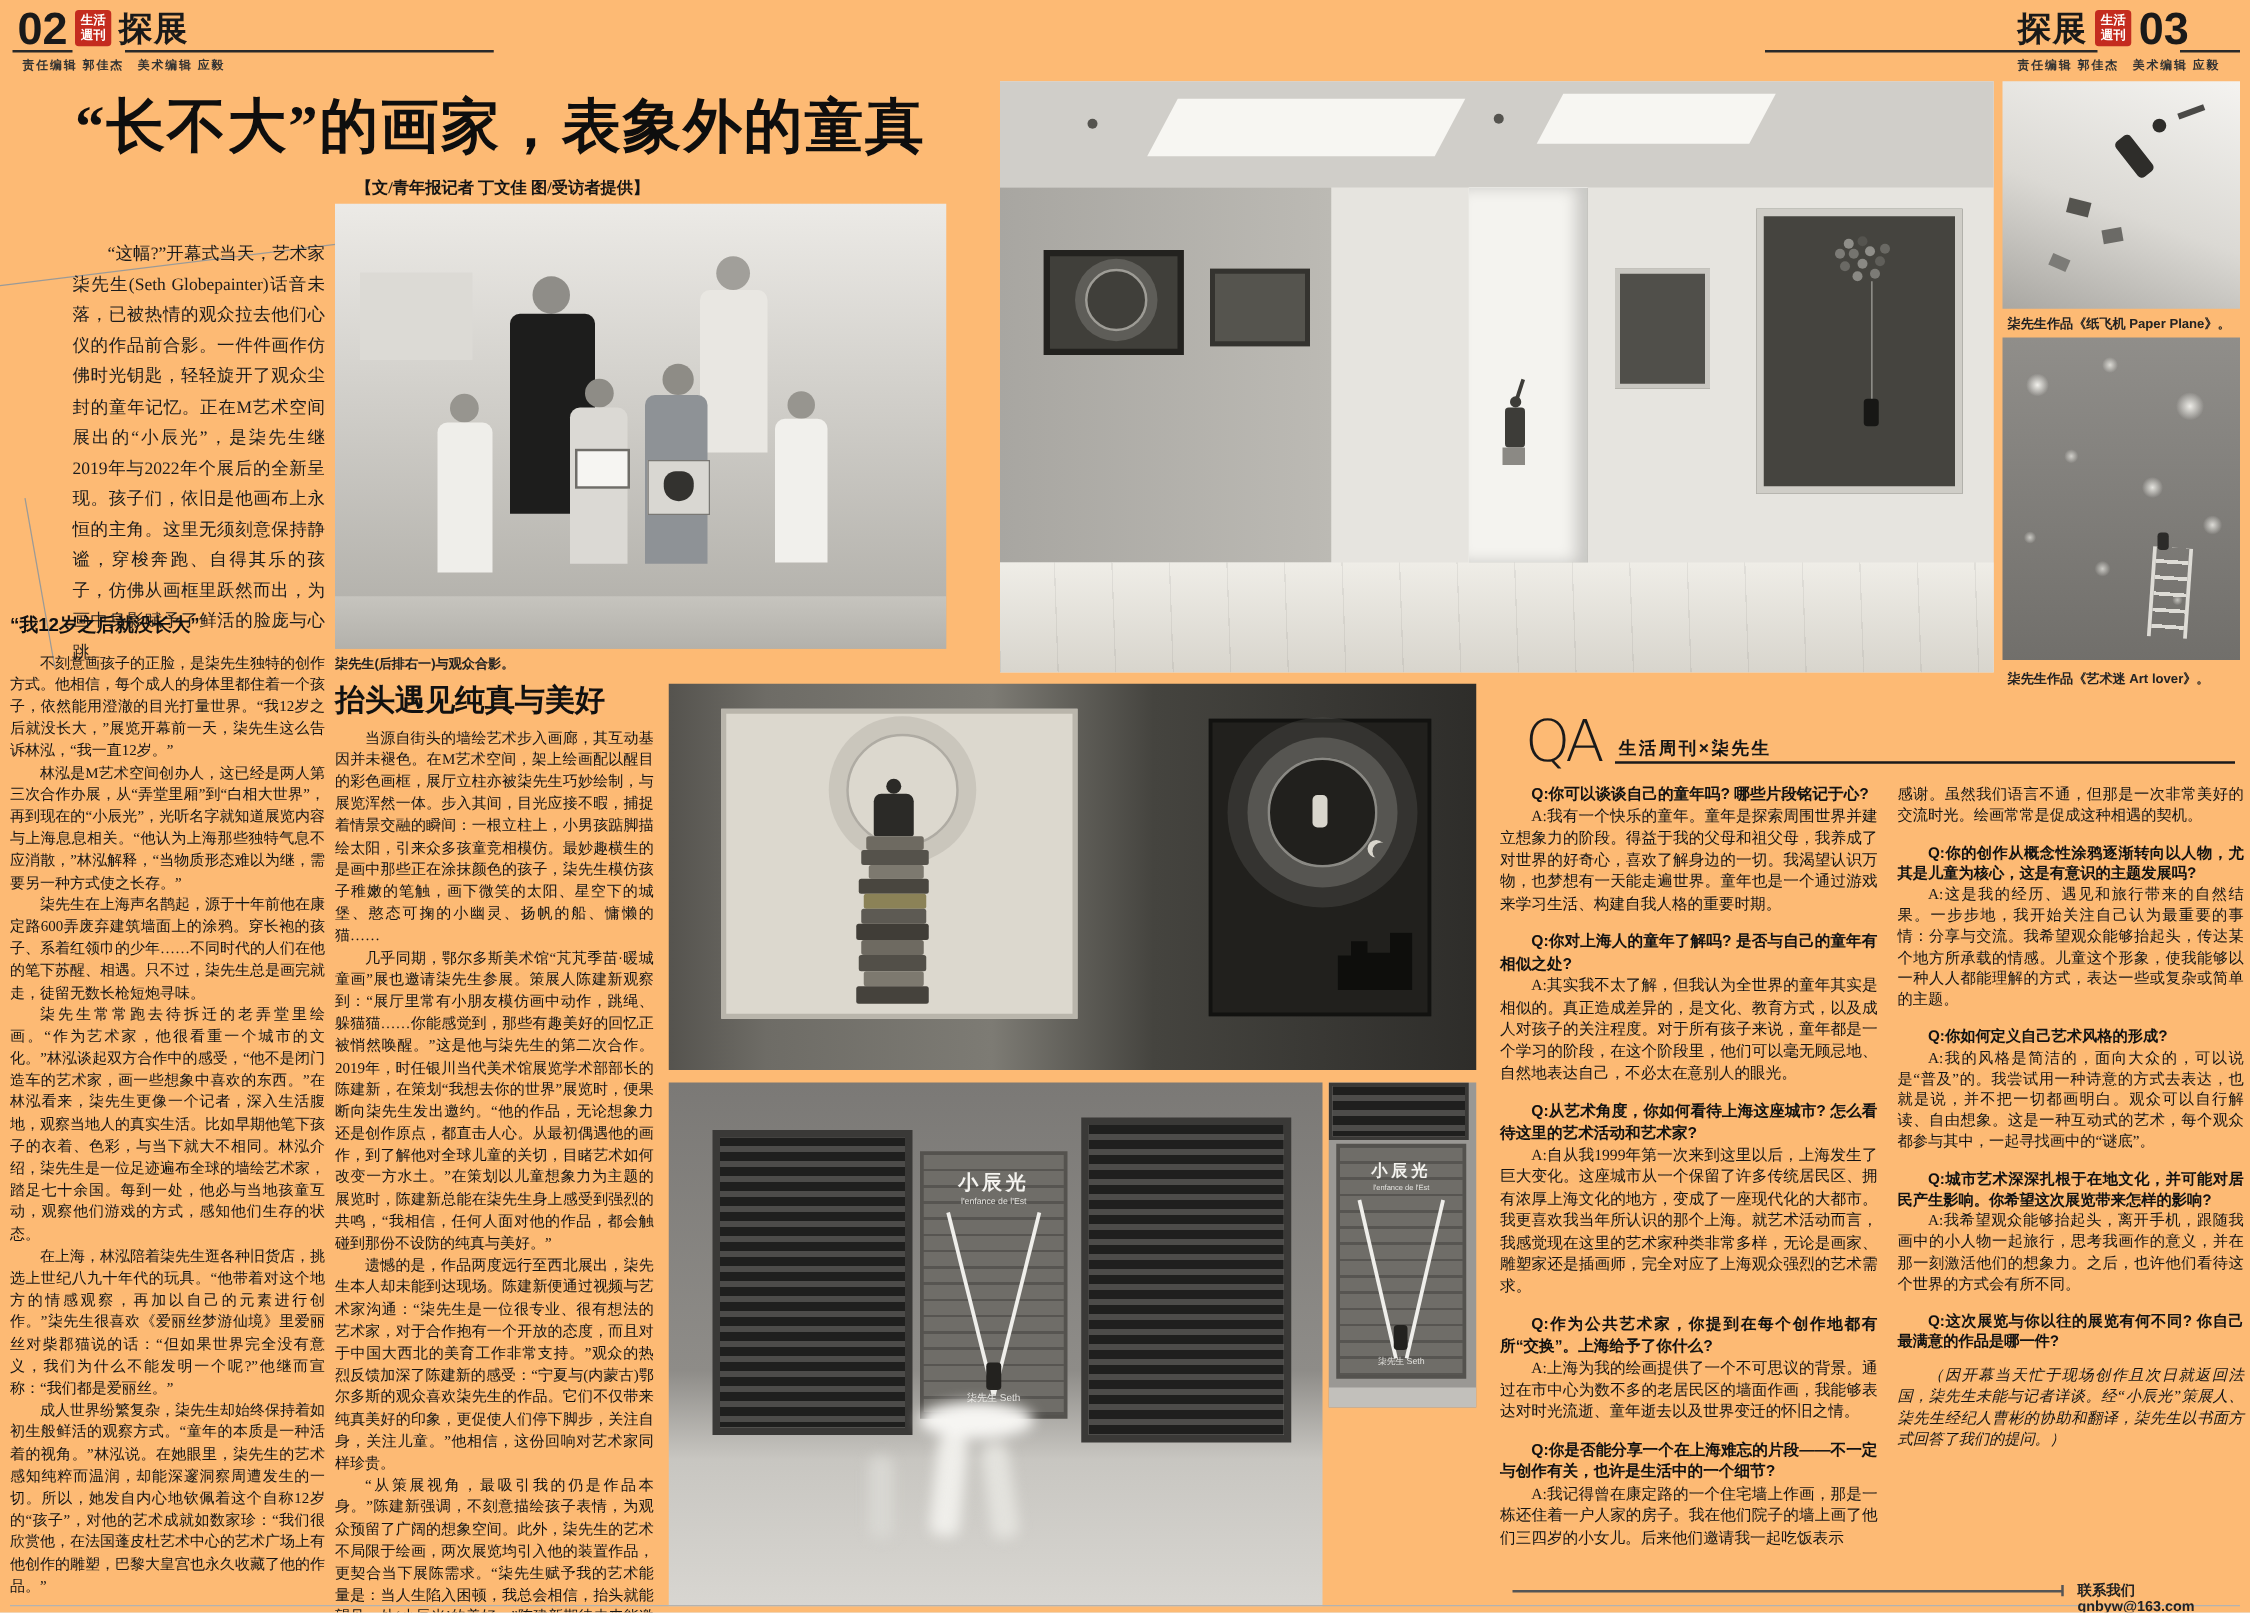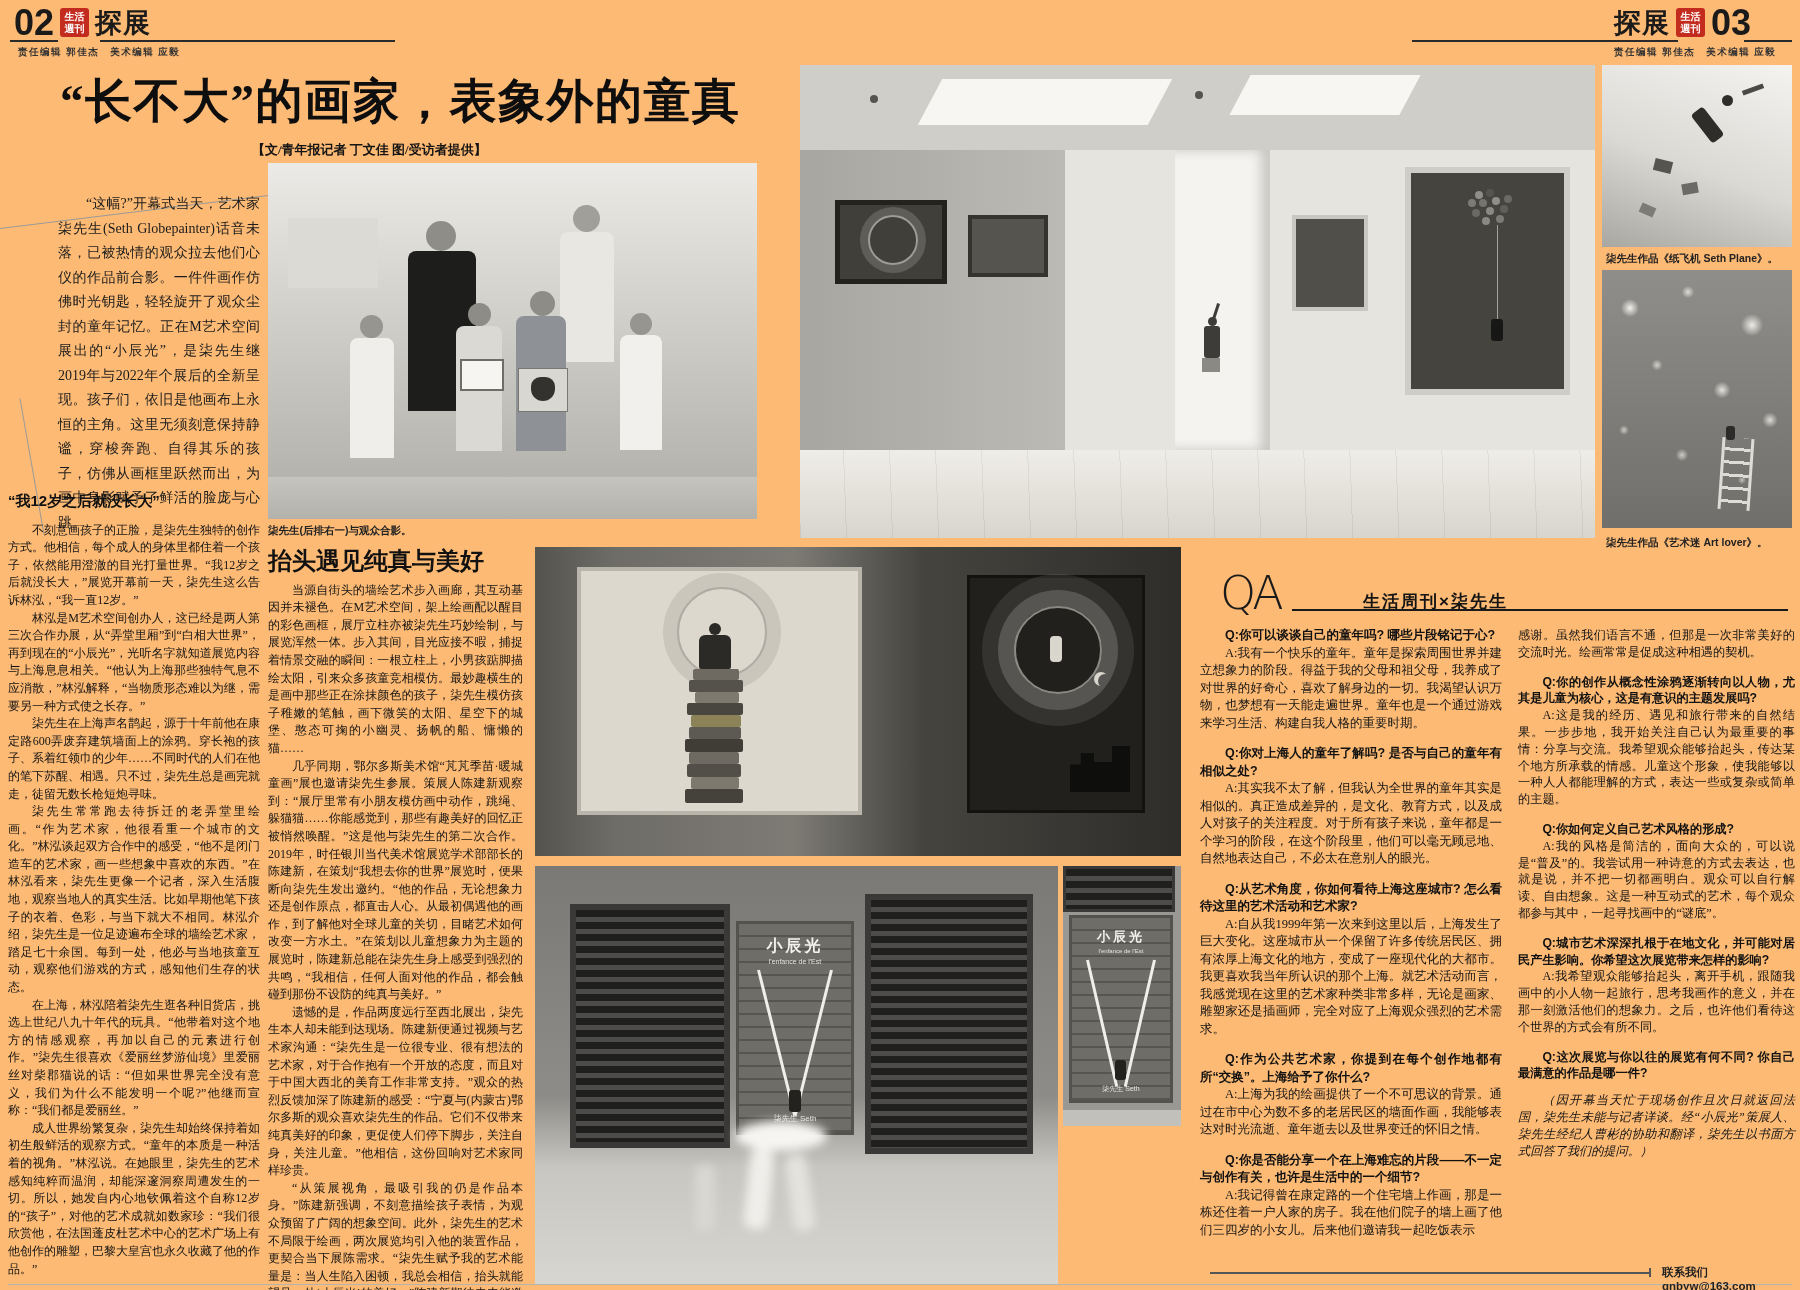--- a/index.html
+++ b/index.html
@@ -12,21 +12,21 @@
   .pagenum{font-family:"Liberation Sans","DejaVu Sans",sans-serif;font-size:36px;font-weight:bold;line-height:30px;color:#1a1a1a;}
   .mast-section{font-family:"Liberation Sans","DejaVu Sans",sans-serif;font-size:27px;font-weight:bold;line-height:30px;color:#1a1a1a;letter-spacing:1px;}
   .logo{width:29px;height:29px;background:#c42b1f;border-radius:3px;color:#fff;
         font-family:"Liberation Sans","DejaVu Sans",sans-serif;font-weight:bold;font-size:10px;line-height:12px;
         display:flex;flex-direction:column;align-items:center;justify-content:center;margin:0 6px;}
   .credits{font-family:"Liberation Sans","DejaVu Sans",sans-serif;font-size:9.5px;font-weight:bold;color:#333;letter-spacing:1.5px;}
   .hrule{position:absolute;height:1.5px;background:#2a2a2a;}
 
   
   #headline{left:60px;top:70px;font-size:47px;font-weight:bold;letter-spacing:1.5px;color:#0e0e0e;white-space:nowrap;}
-  #byline{left:252px;top:141px;width:300px;font-size:13px;font-weight:bold;}
+  #byline{left:252px;top:141px;width:300px;font-size:13px;font-weight:bold;text-align:center;}
   #intro{left:58px;top:192px;width:202px;font-size:14px;line-height:24.5px;text-align:justify;color:#1c1c1c;}
   #intro p{margin:0;text-indent:2em;}
   .deco{position:absolute;height:1px;background:#9a9a98;transform-origin:left center;}
 
   
   .col{position:absolute;text-align:justify;}
   .col h2{font-family:"Liberation Sans","DejaVu Sans",sans-serif;font-weight:bold;color:#111;margin:0 0 12px 0;}
   .col p{margin:0;text-indent:2em;}
   #col-left{left:8px;top:492px;width:252px;font-size:12px;line-height:17.6px;}
   #col-left h2{font-size:15px;}
@@ -90,22 +90,22 @@
   .poster-sub{position:absolute;width:100%;text-align:center;color:#e4e3df;
      font-family:"Liberation Sans","DejaVu Sans",sans-serif;}
   .blurgrp{position:absolute;filter:blur(5px);}
 
   
   #ph-poster{left:1063px;top:866px;width:118px;height:260px;background:#9a9894;}
 
   
   #qa-label{left:1220px;top:566px;font-family:"DejaVu Sans","Liberation Sans",sans-serif;
             font-size:46px;font-weight:200;letter-spacing:-4px;color:#1a1a1a;}
-  #qa-sub{left:1363px;top:590px;font-family:"Liberation Sans","DejaVu Sans",sans-serif;
-          font-size:17px;font-weight:bold;letter-spacing:2px;}
+  #qa-sub{left:1295px;top:590px;font-family:"Liberation Sans","DejaVu Sans",sans-serif;
+          font-size:14px;font-weight:bold;letter-spacing:2px;}
   #qa-line{left:1292px;top:609px;width:496px;height:2px;background:#1a1a1a;}
   .qacol{position:absolute;text-align:justify;}
   .qacol .q{font-family:"Liberation Sans","DejaVu Sans",sans-serif;font-weight:bold;color:#111;
             margin:13px 0 0 0;text-indent:2em;}
   .qacol .a{margin:0;text-indent:2em;}
   .qacol .first{margin-top:0;}
   #qa-col1{left:1200px;top:627px;width:302px;font-size:12.5px;line-height:17.5px;}
   #qa-col2{left:1518px;top:627px;width:277px;font-size:12.2px;line-height:16.8px;}
   #qa-note{font-style:italic;margin-top:10px !important;}
 
@@ -210,21 +210,21 @@
   </div>
 
   <div class="photo" id="ph-plane">
     <div class="abs" style="left:98px;top:42px;width:15px;height:36px;background:#2e2d2a;border-radius:4px;transform:rotate(-38deg);"></div>
     <div class="abs" style="left:120px;top:30px;width:11px;height:11px;background:#2e2d2a;border-radius:50%;"></div>
     <div class="abs" style="left:140px;top:22px;width:22px;height:5px;background:#4a4946;transform:rotate(-20deg);"></div>
     <div class="abs" style="left:52px;top:95px;width:18px;height:12px;background:#55544f;transform:rotate(14deg);"></div>
     <div class="abs" style="left:80px;top:118px;width:16px;height:11px;background:#6b6a66;transform:rotate(-10deg);"></div>
     <div class="abs" style="left:38px;top:140px;width:15px;height:10px;background:#7c7b77;transform:rotate(24deg);"></div>
   </div>
-  <div class="cap" style="left:1606px;top:252px;">柒先生作品《纸飞机 Seth Plane》。</div>
+  <div class="cap" style="left:1606px;top:252px;">柒先生作品《纸飞机 Paper Plane》。</div>
 
   <div class="photo" id="ph-artlover">
     <div id="bokeh"></div>
     <div class="ladder"></div>
     <div class="abs" style="left:124px;top:156px;width:9px;height:14px;background:#2c2b29;border-radius:3px;"></div>
   </div>
   <div class="cap" style="left:1606px;top:536px;">柒先生作品《艺术迷 Art lover》。</div>
 
   <div class="col" id="col-left">
     <h2>“我12岁之后就没长大”</h2>

